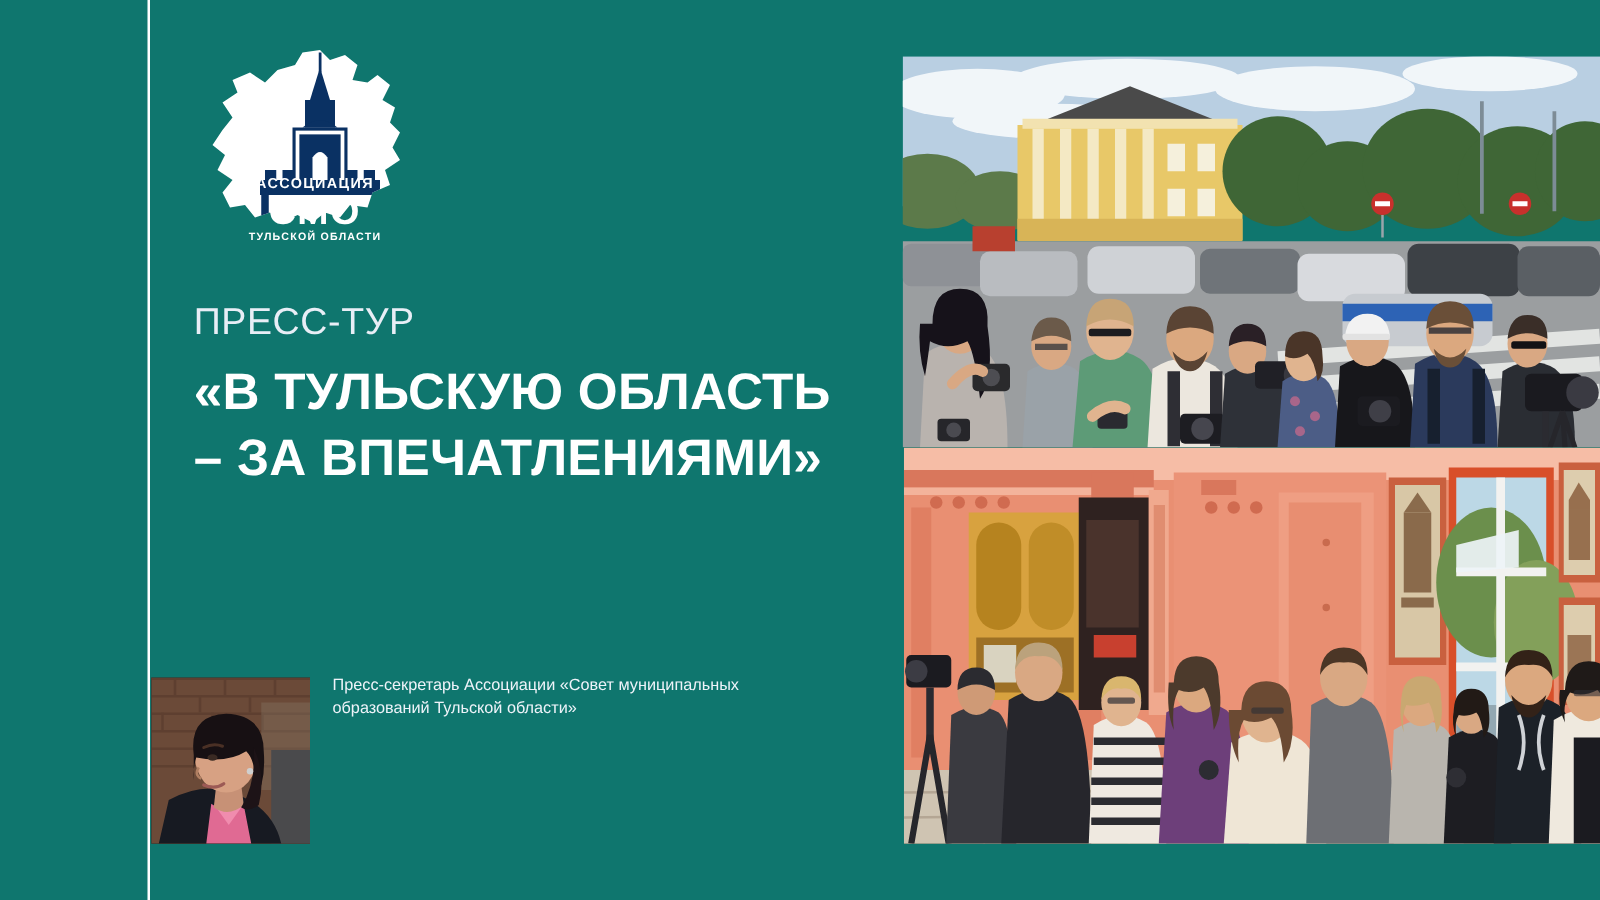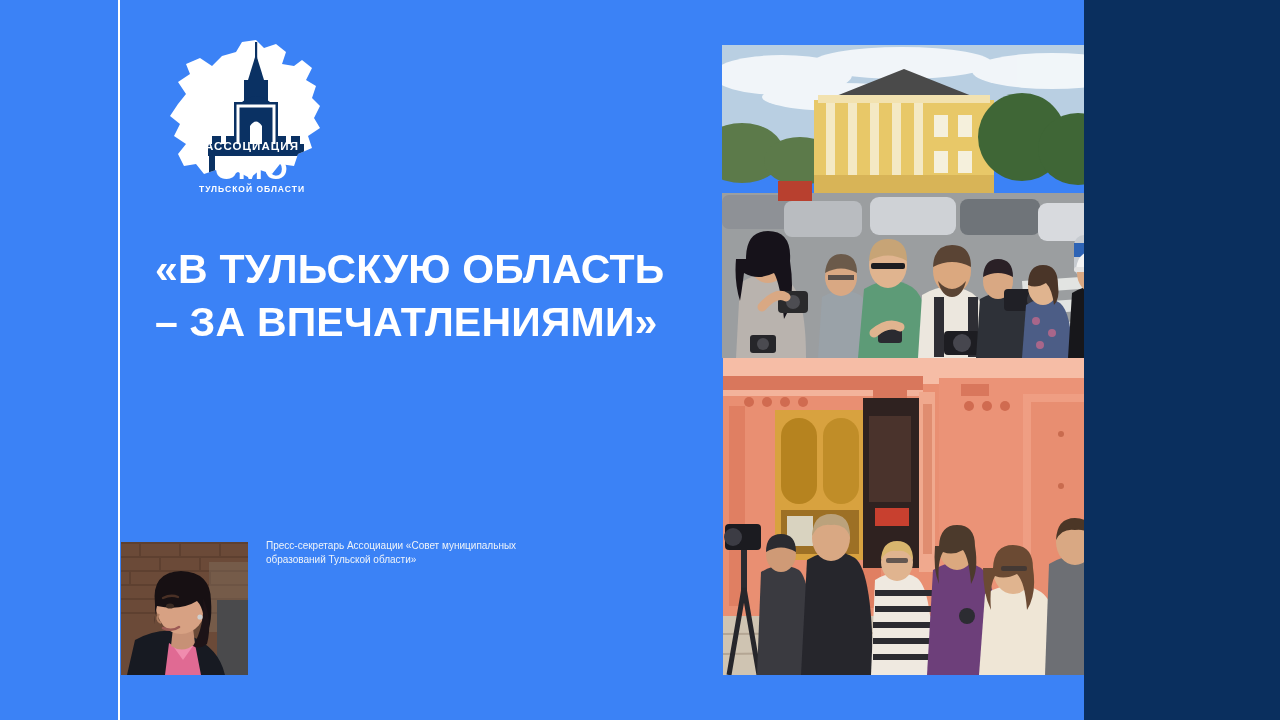--- a/index.html
+++ b/index.html
@@ -3,23 +3,23 @@
 <meta charset="utf-8">
 <title>Press Tour Slide</title>
 <style>
   html, body {
     margin: 0;
     padding: 0;
     background: #0a2f5e;
   }
   .slide {
     position: relative;
-    width: 1084px;
+    width: 1280px;
     height: 720px;
-    background: #3b82f6;
+    background: #0f766e;
     overflow: hidden;
     font-family: "Liberation Sans", sans-serif;
   }
 
   
   .v-rule {
     position: absolute;
     left: 118px;
     top: 0;
     width: 2px;
@@ -81,21 +81,21 @@
     width: 440px;
   }
   .author-name {
     font-size: 23px;
     font-weight: 400;
     color: #ffffff;
     line-height: 1.1;
     margin: 0 0 11px 0;
   }
   .author-role {
-    font-size: 10px;
+    font-size: 13px;
     font-weight: 400;
     color: #eef3f9;
     line-height: 1.42;
     margin: 0;
     white-space: pre-line;
   }
 
   
   .photo {
     position: absolute;
@@ -158,20 +158,21 @@
         <rect x="53" y="116" width="6" height="46" fill="#0a3163"></rect>
       </g>
 
       <text x="96" y="114" fill="#ffffff" font-family="Liberation Sans, sans-serif" font-size="11.5" font-weight="700" letter-spacing="1.1" text-anchor="middle">АССОЦИАЦИЯ</text>
       <text x="96" y="143" fill="#ffffff" font-family="Liberation Sans, sans-serif" font-size="30" font-weight="700" letter-spacing="1.5" text-anchor="middle">СМО</text>
       <text x="96" y="156" fill="#ffffff" font-family="Liberation Sans, sans-serif" font-size="8.5" font-weight="700" letter-spacing="1.0" text-anchor="middle">ТУЛЬСКОЙ ОБЛАСТИ</text>
     </svg>
   </div>
 
   <div class="title-block">
+    <div class="eyebrow">ПРЕСС-ТУР</div>
     <h1 class="headline">«В ТУЛЬСКУЮ ОБЛАСТЬ
 – ЗА ВПЕЧАТЛЕНИЯМИ»</h1>
   </div>
 
   <div class="author-photo">
     <svg viewBox="0 0 127 133" xmlns="http://www.w3.org/2000/svg" preserveAspectRatio="xMidYMid slice">
 
       <rect x="0" y="0" width="127" height="133" fill="#6b4a38"></rect>
       <g opacity="0.55" fill="#54382a">
         <rect x="0" y="0" width="127" height="2"></rect>

